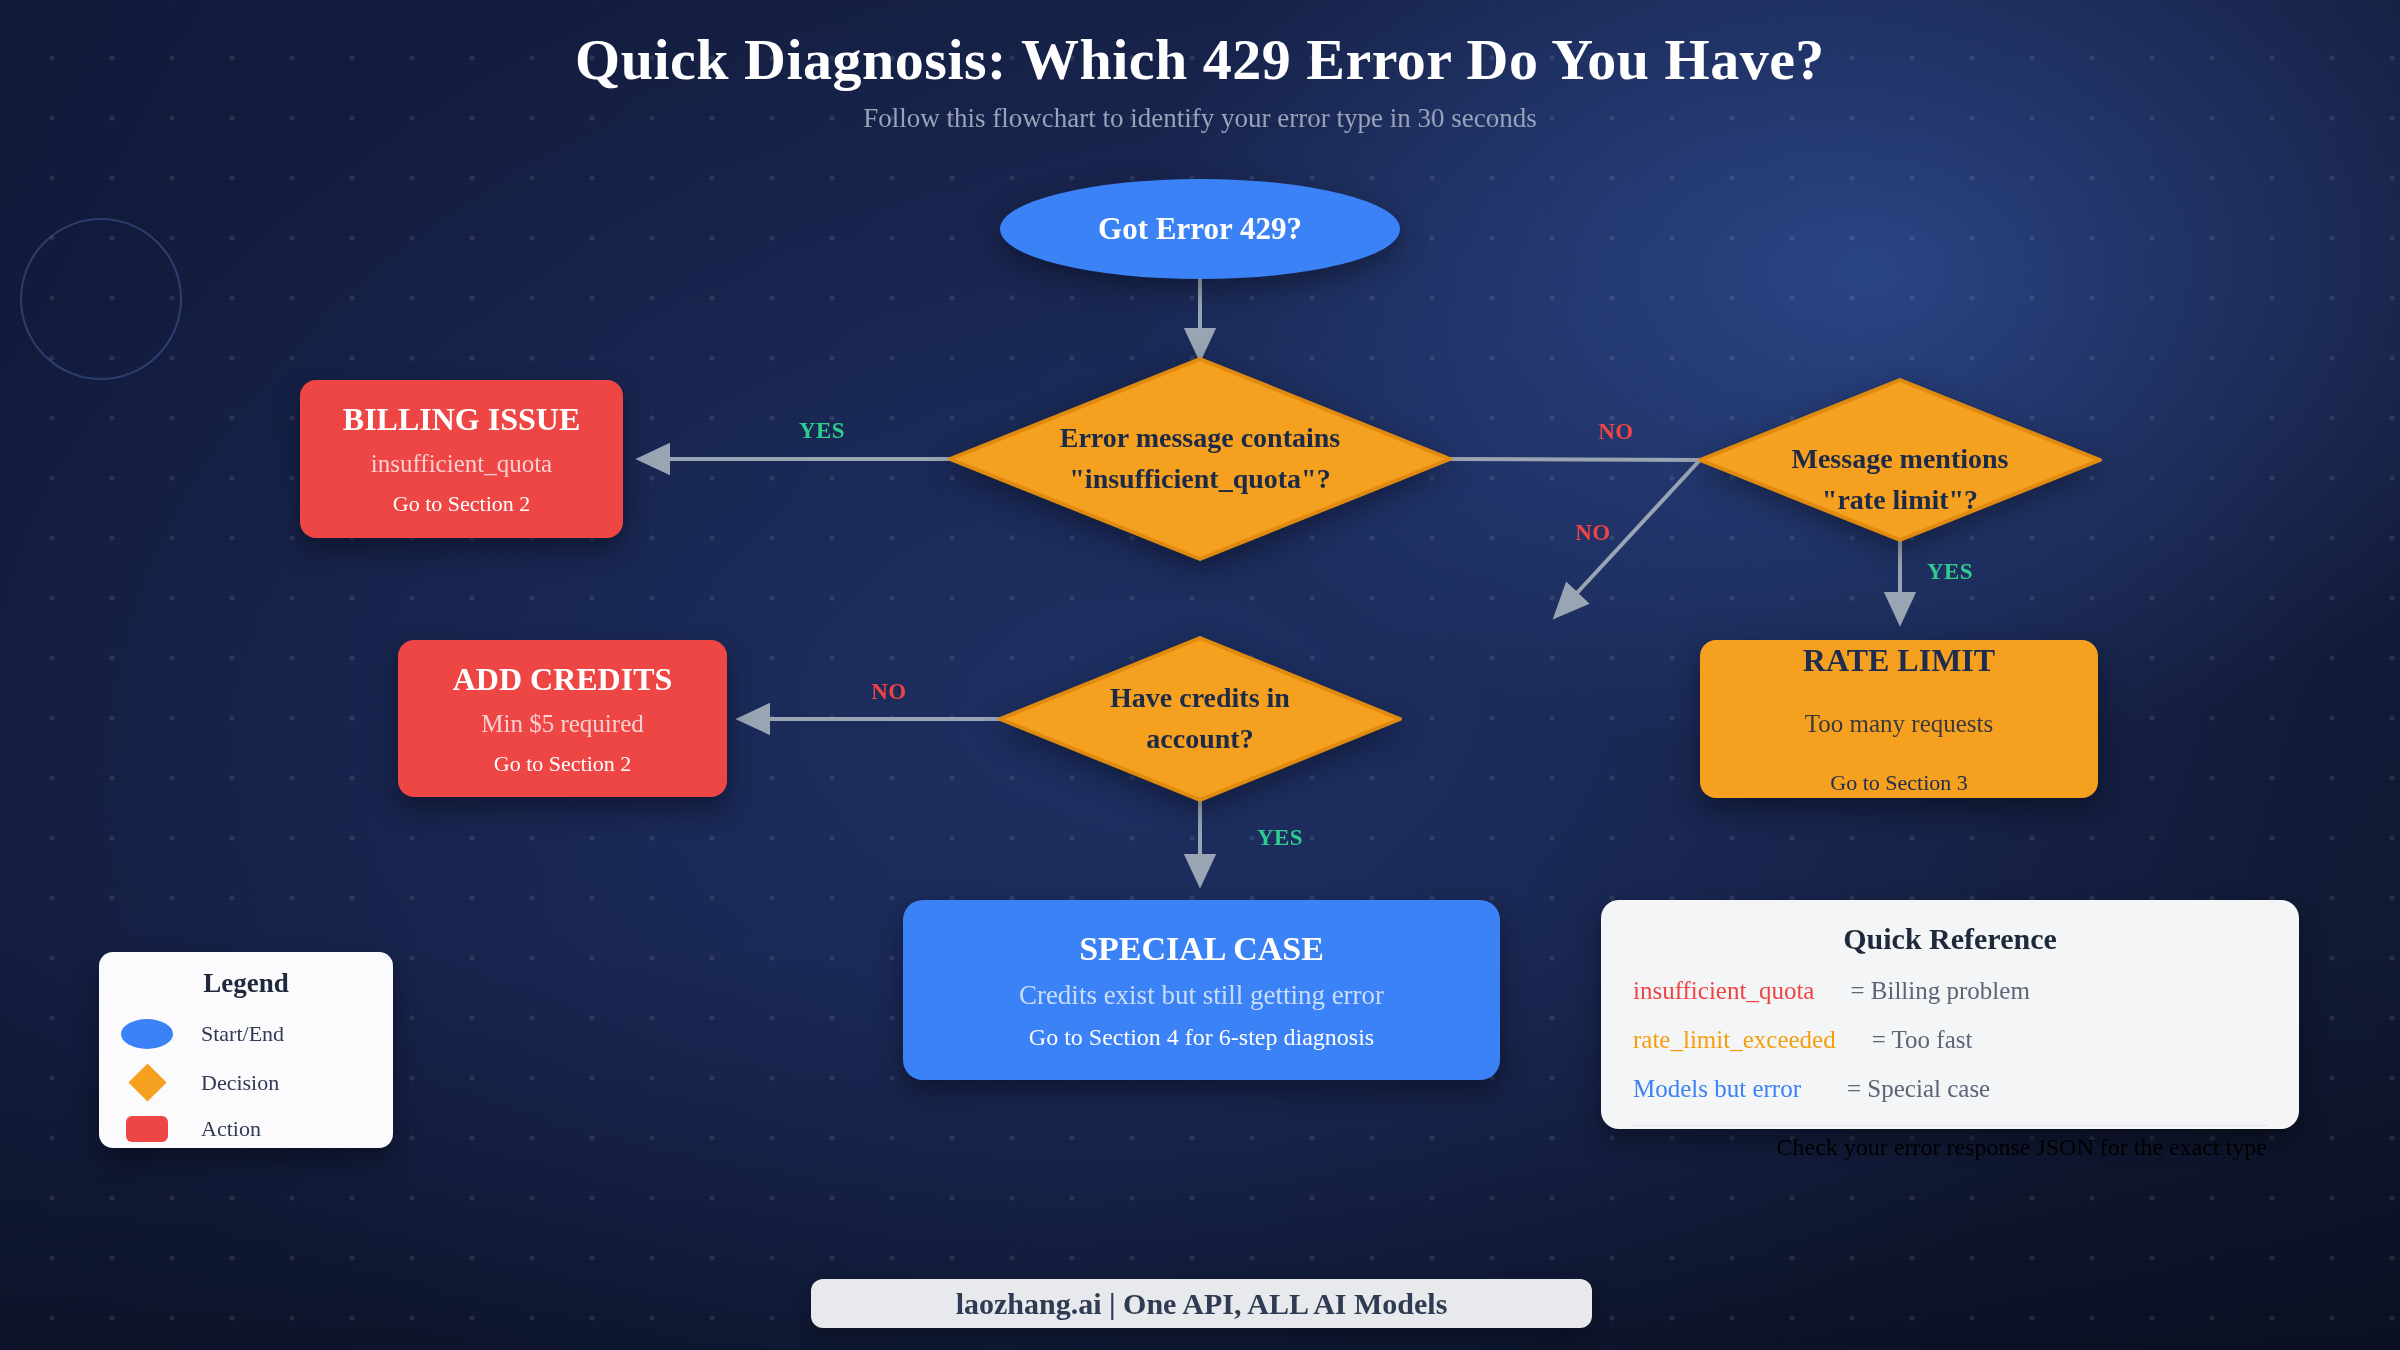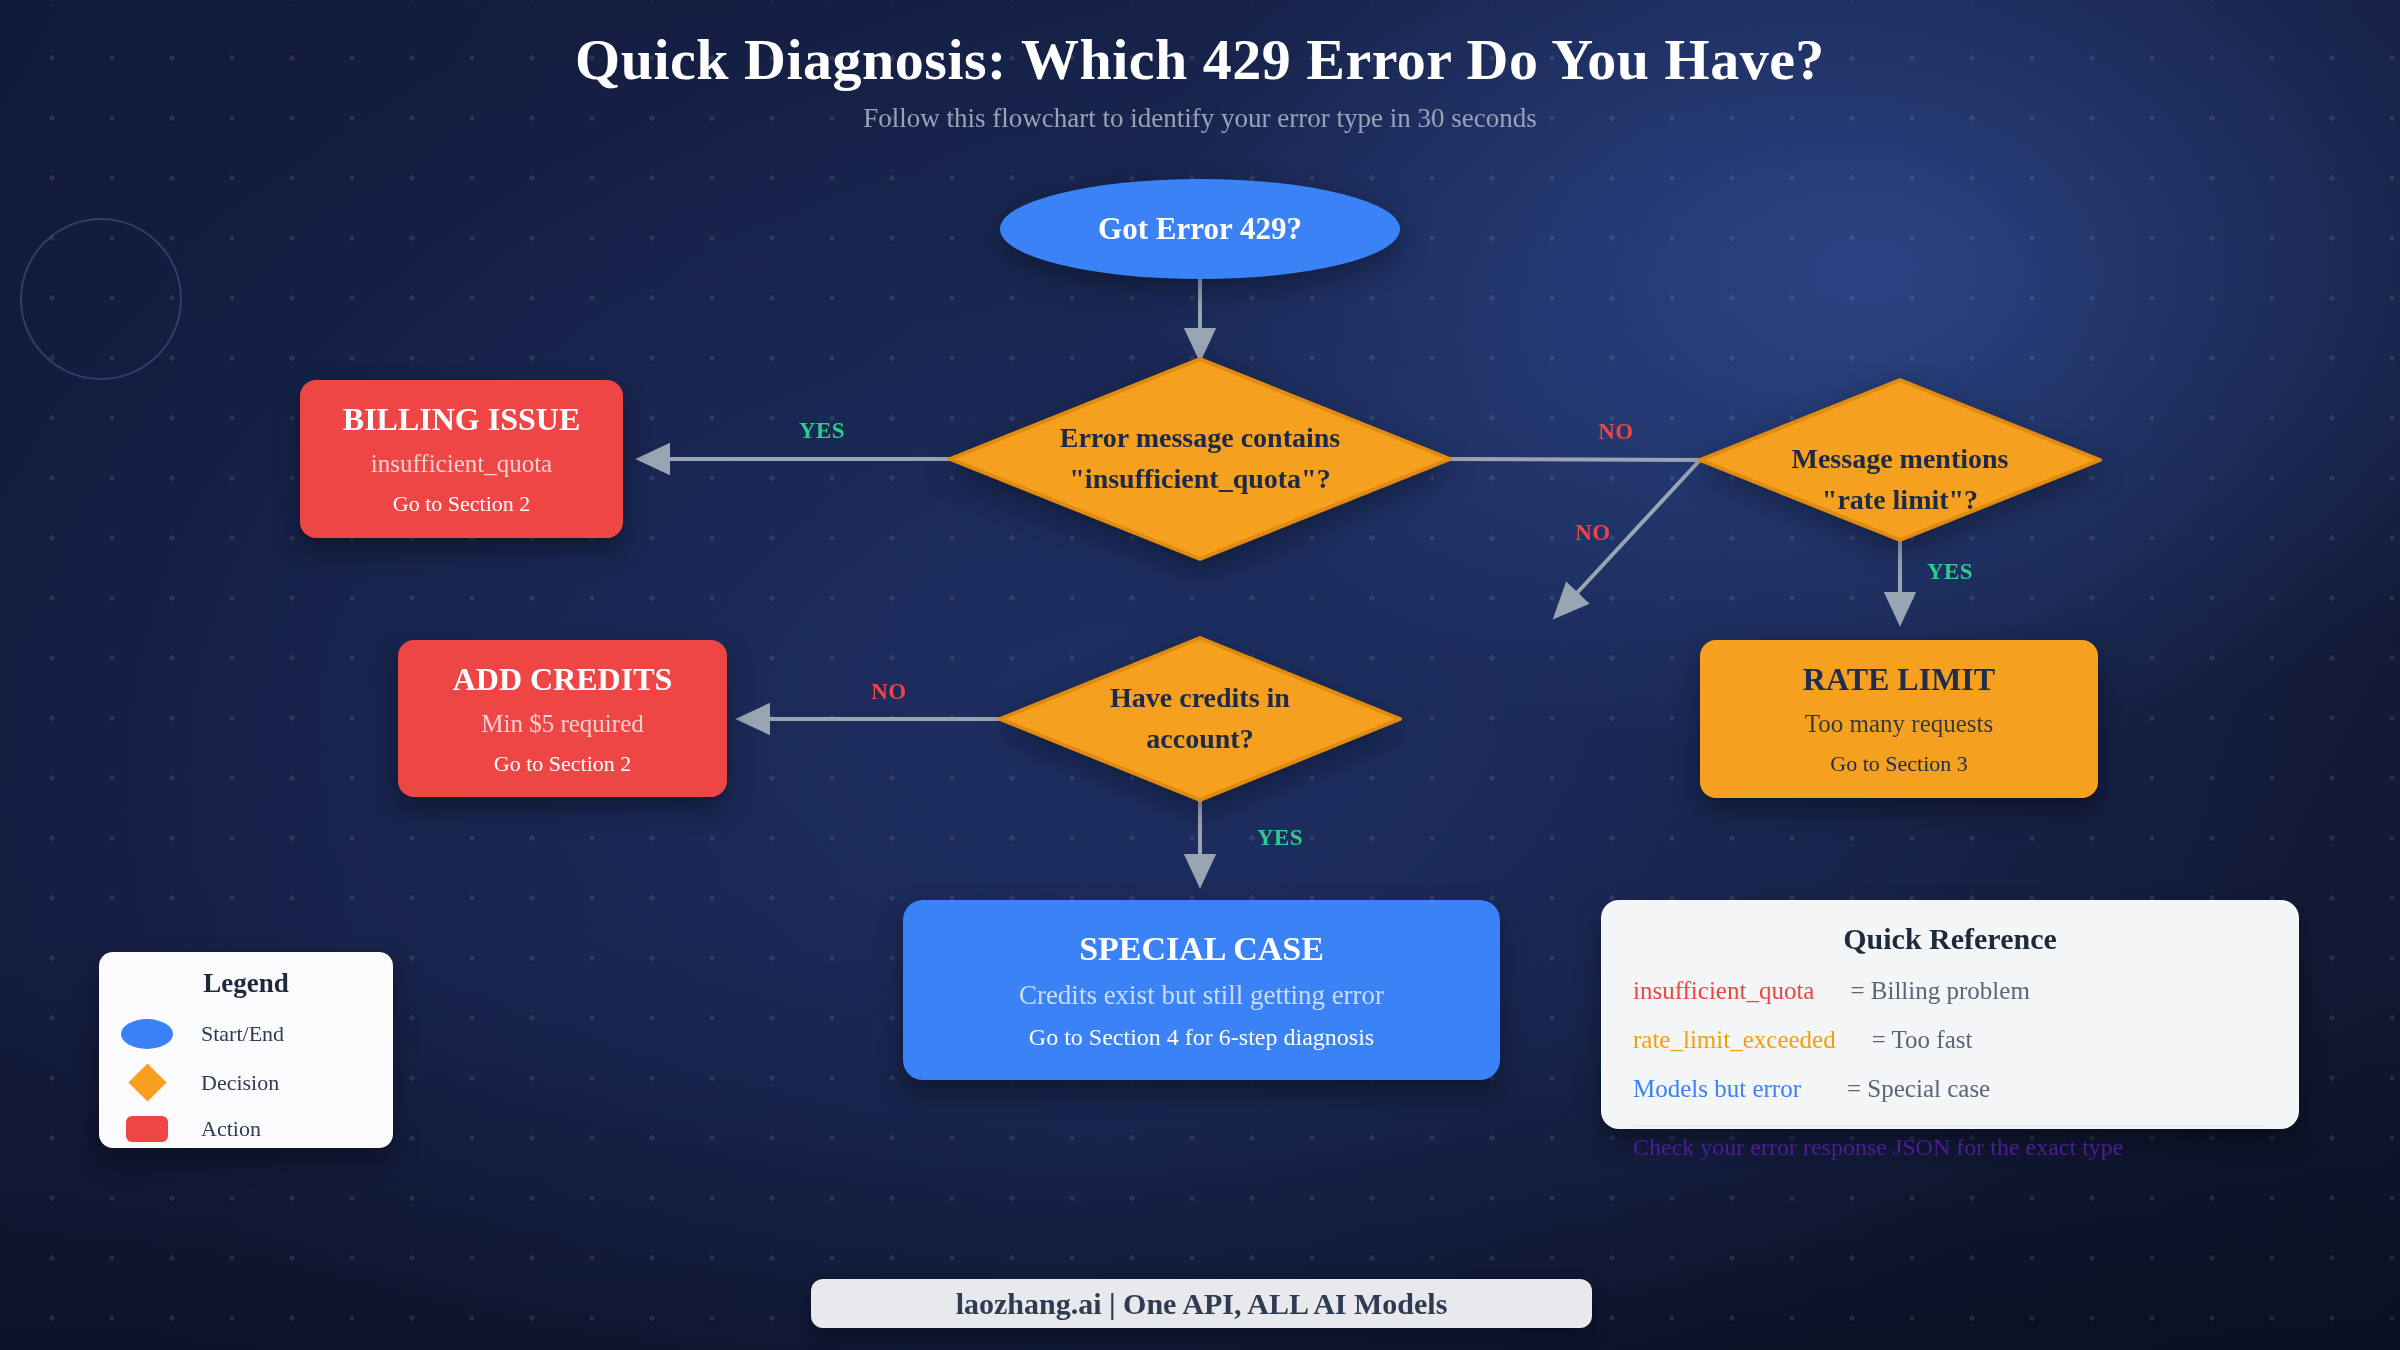--- a/index.html
+++ b/index.html
@@ -78,21 +78,21 @@
   .sw-rect{width:42px;height:26px;border-radius:6px;background:#ee4545;}
   .quickref{left:1601px;top:900px;width:698px;height:229px;padding:22px 32px 0;overflow:visible;}
   .qr-title{text-align:center;font-size:30px;font-weight:bold;color:#1e293b;}
   .qr-row{display:flex;align-items:baseline;margin-top:21px;}
   .qr-term{font-size:25px;min-width:178px;margin-right:36px;white-space:nowrap;}
   .qr-term.red{color:#ef4444;}
   .qr-term.orange{color:#f59e0b;}
   .qr-term.blue{color:#3b82f6;}
   .qr-def{font-size:25px;color:#5b6576;}
   .qr-divider{height:1px;background:#e1e4ea;margin-top:22px;}
-  .qr-note{margin-top:8px;text-align:left;font-size:24px;color:#4c1d95;white-space:nowrap;}
+  .qr-note{margin-top:8px;text-align:right;font-size:24px;color:#000000;white-space:nowrap;}
   .footer-pill{
     position:absolute;z-index:2;left:811px;top:1279px;width:781px;height:49px;
     background:#e7e9ed;border-radius:12px;display:flex;align-items:center;justify-content:center;
     box-shadow:0 8px 18px rgba(0,0,0,0.3);
   }
   .footer-pill span{font-size:30px;font-weight:bold;color:#2f3b52;}
 </style>
 </head>
 <body>
 
@@ -156,21 +156,21 @@
     <div class="box-sub">insufficient_quota</div>
     <div class="box-action">Go to Section 2</div>
   </div>
 
   <div class="action-box red" style="left:398px;top:640px;width:329px;height:157px;">
     <div class="box-title">ADD CREDITS</div>
     <div class="box-sub">Min $5 required</div>
     <div class="box-action">Go to Section 2</div>
   </div>
 
-  <div class="action-box orange" style="left:1700px;top:640px;width:398px;height:158px;">
+  <div class="action-box orange" style="left:1700px;top:640px;width:398px;height:158px;gap:19px;">
     <div class="box-title">RATE LIMIT</div>
     <div class="box-sub">Too many requests</div>
     <div class="box-action">Go to Section 3</div>
   </div>
 
   <div class="action-box blue" style="left:903px;top:900px;width:597px;height:180px;">
     <div class="box-title">SPECIAL CASE</div>
     <div class="box-sub">Credits exist but still getting error</div>
     <div class="box-action">Go to Section 4 for 6-step diagnosis</div>
   </div>

